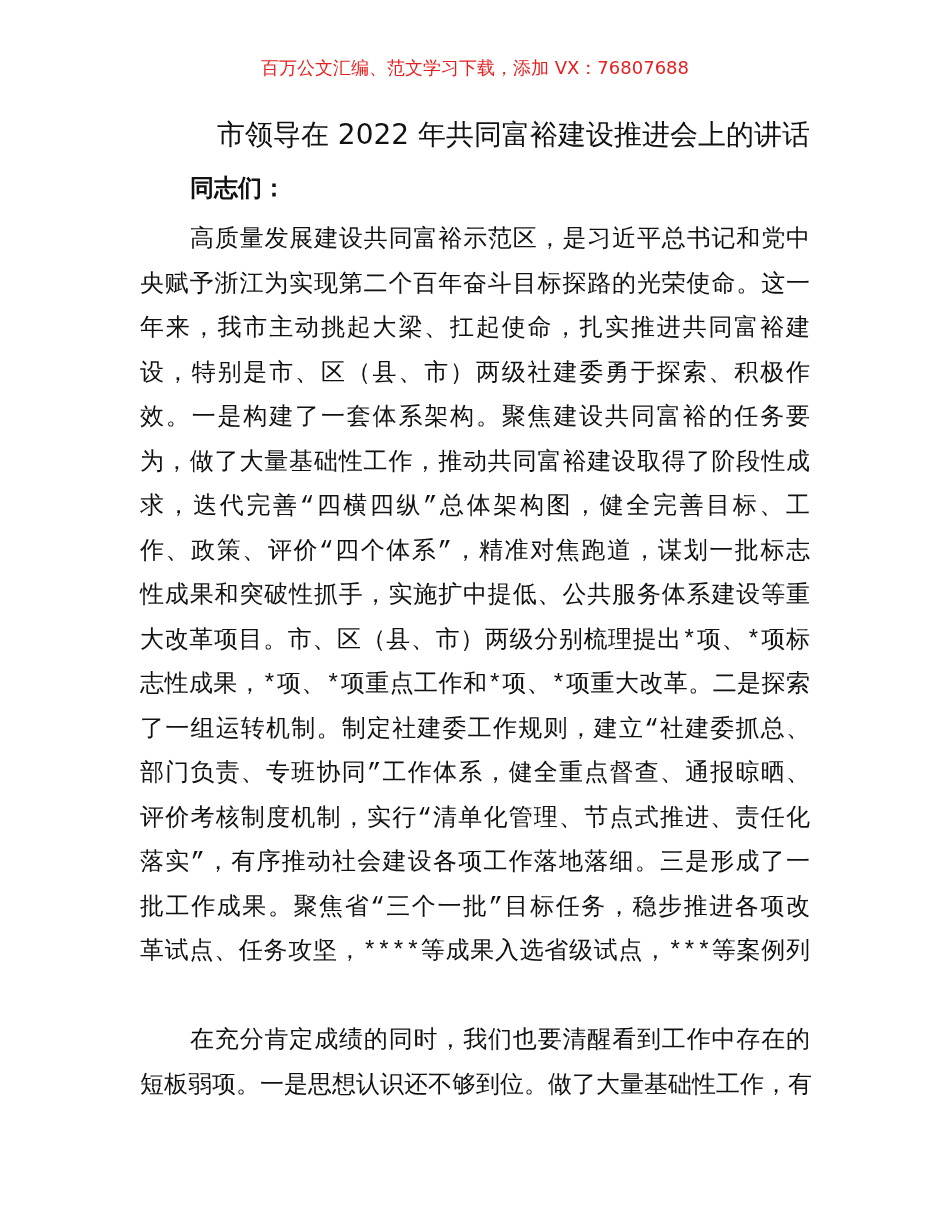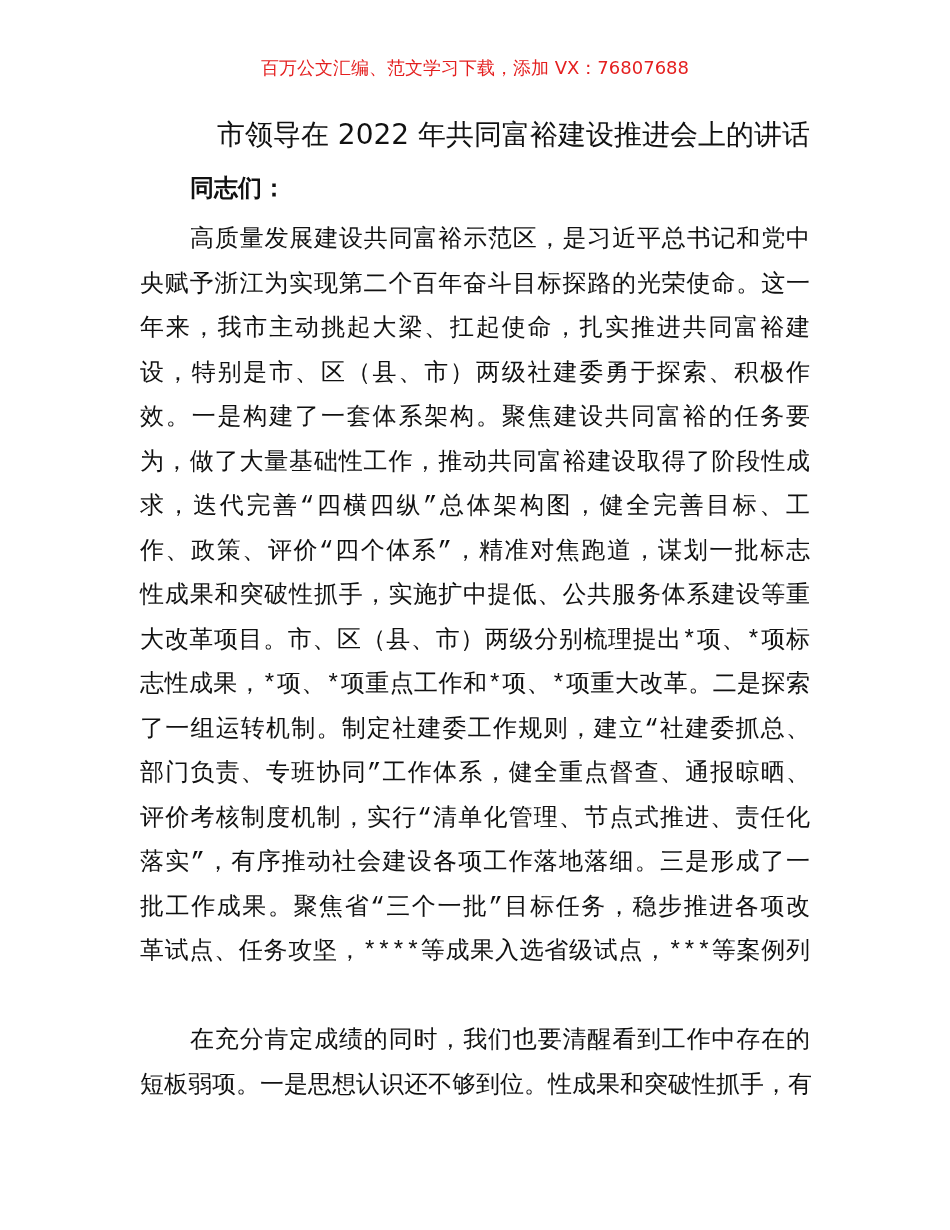--- a/index.html
+++ b/index.html
@@ -57,14 +57,14 @@
   <div class="line">了一组运转机制。制定社建委工作规则，建立“社建委抓总、</div>
   <div class="line">部门负责、专班协同”工作体系，健全重点督查、通报晾晒、</div>
   <div class="line">评价考核制度机制，实行“清单化管理、节点式推进、责任化</div>
   <div class="line">落实”，有序推动社会建设各项工作落地落细。三是形成了一</div>
   <div class="line">批工作成果。聚焦省“三个一批”目标任务，稳步推进各项改</div>
   <div class="line">革试点、任务攻坚，****等成果入选省级试点，***等案例列</div>
 </div>
 
 <div class="body-text" id="para2">
   <div class="line indent">在充分肯定成绩的同时，我们也要清醒看到工作中存在的</div>
-  <div class="line">短板弱项。一是思想认识还不够到位。性成果和突破性抓手，有</div>
+  <div class="line">短板弱项。一是思想认识还不够到位。做了大量基础性工作，有</div>
 </div>
 
 </body></html>

